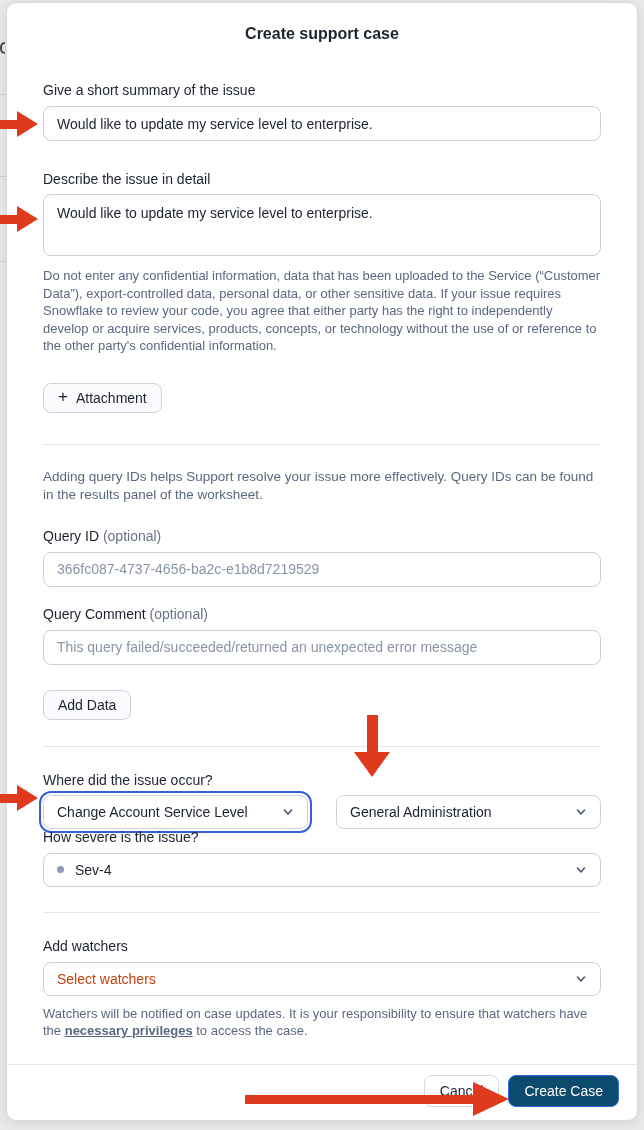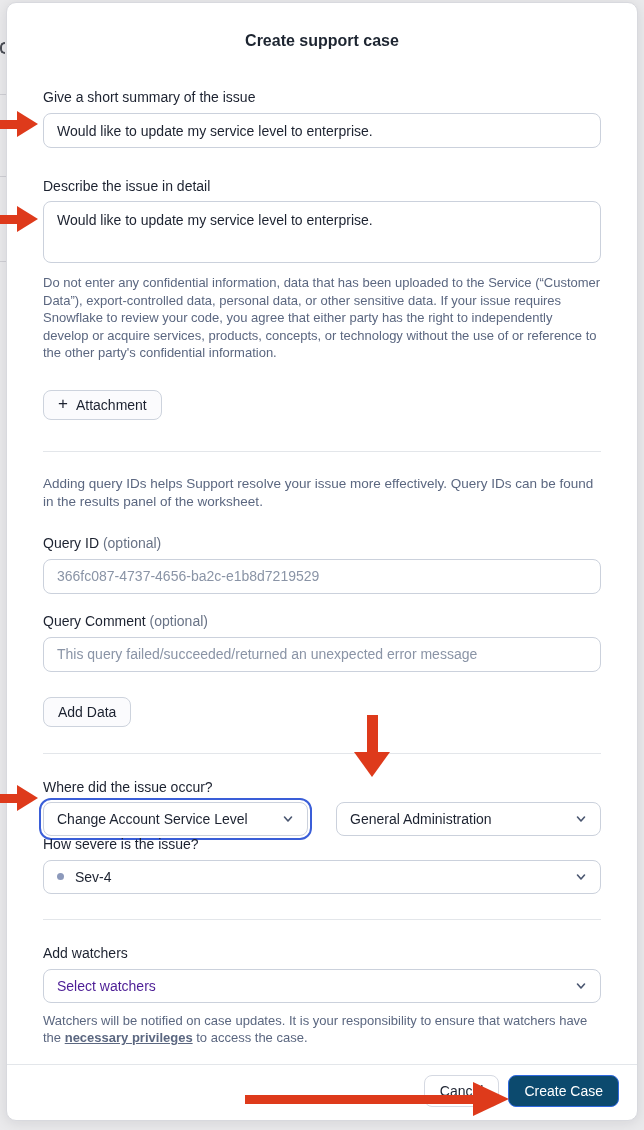--- a/index.html
+++ b/index.html
@@ -17,21 +17,21 @@
     border:2px solid #4b4e55; border-right:none; border-radius:6px 0 0 6px; top:42px; }
 
   .modal {
     position:absolute; left:6px; top:2px; width:632px; height:1119px;
     background:#ffffff; border:1px solid #d8d9de; border-radius:10px;
     box-shadow:0 2px 14px rgba(20,22,26,.10);
     display:flex; flex-direction:column;
   }
   .content { padding:0 36px; flex:1; }
 
-  .modal-title { margin-top:29px; text-align:center; font-size:16px; font-weight:bold; color:#1d2531; }
+  .modal-title { margin-top:22px; text-align:center; font-size:16px; font-weight:bold; color:#1d2531; }
 
   .field-label { font-size:14px; color:#1c2230; line-height:17px; }
   .optional { color:#697386; }
 
   .text-input {
     display:block; width:100%; height:35px; border:1px solid #cbd1dc; border-radius:8px;
     padding:0 13px; font-size:14px; color:#1c2230; background:#fff; outline:none;
     font-family:inherit;
   }
   .text-input::placeholder, textarea::placeholder { color:#8a94a6; opacity:1; }
@@ -52,21 +52,21 @@
   .plus { font-size:17px; line-height:1; position:relative; top:-1px; }
 
   .divider { border:none; border-top:1px solid #e3e6ea; height:0; }
 
   .select {
     height:34px; border:1px solid #cbd1dc; border-radius:8px; background:#fff;
     display:flex; align-items:center; justify-content:space-between;
     padding:0 12px 0 13px; font-size:14px; color:#1c2230; cursor:pointer;
   }
   .select.focused { outline:2px solid #3a5ed8; outline-offset:2px; }
-  .select .ph { color:#4c1d95; }
+  .select .ph { color:#c2410c; }
   .chev { flex:0 0 auto; margin-left:8px; }
   .dd-row { display:flex; gap:28px; }
   .dd-row .select { flex:1; }
   .dot { width:7px; height:7px; border-radius:50%; background:#8c99bb; margin-right:11px; flex:0 0 auto; }
   .sel-left { display:flex; align-items:center; }
 
   .note a { color:#5b6780; font-weight:bold; text-decoration:underline; }
 
   .footer {
     border-top:1px solid #e3e6ea; height:56px; display:flex; align-items:center;

